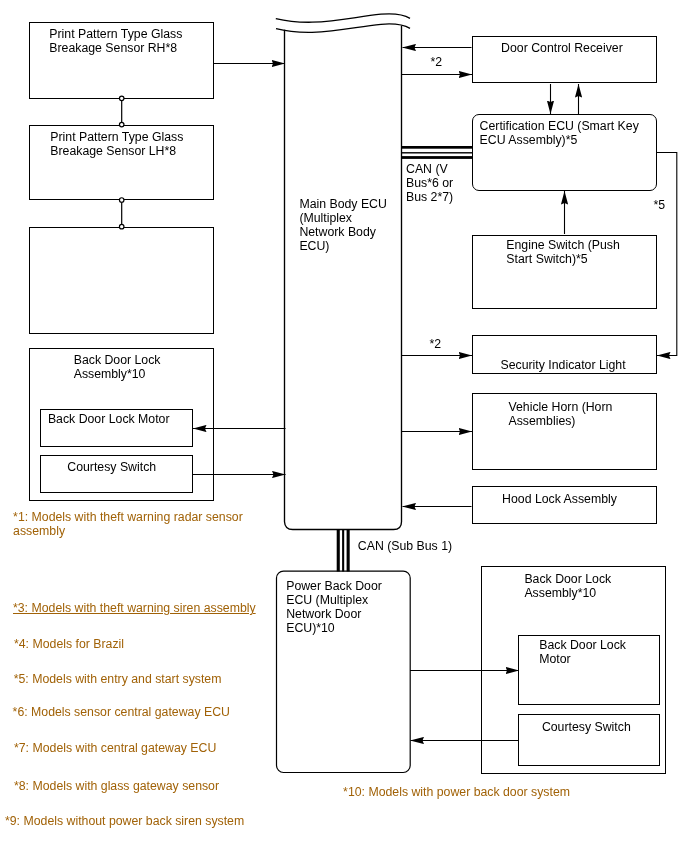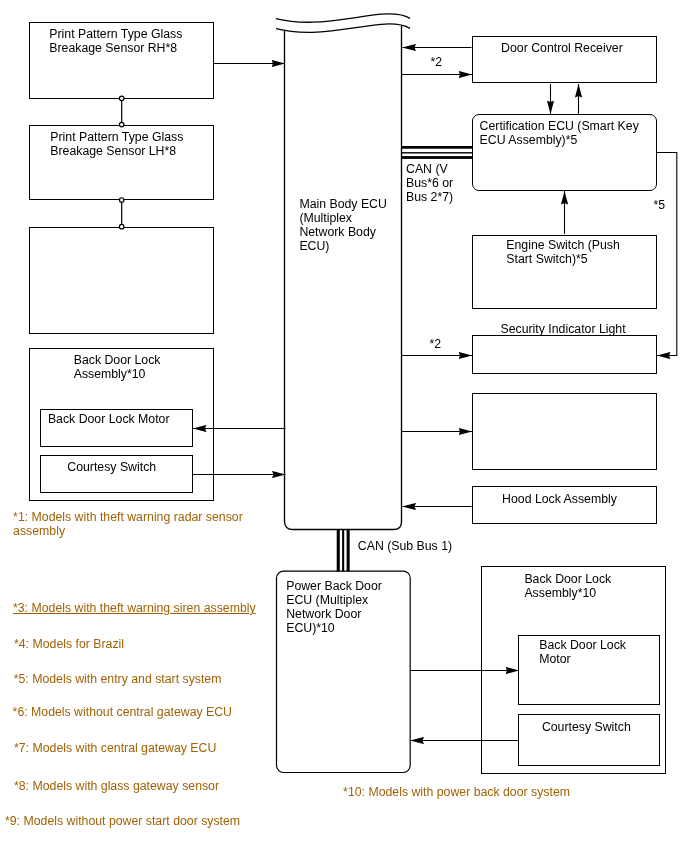--- a/index.html
+++ b/index.html
@@ -54,23 +54,25 @@
 
   <div class="box rounded" style="left:471.6px;top:114.2px;width:185.3px;height:77px;"></div>
   <div class="txt" style="left:479.6px;top:118.9px;">Certification ECU (Smart Key
 ECU Assembly)*5</div>
 
   <div class="box" style="left:471.6px;top:235.3px;width:185.3px;height:74.1px;"></div>
   <div class="txt" style="left:506.3px;top:237.9px;">Engine Switch (Push
 Start Switch)*5</div>
 
   <div class="box" style="left:471.6px;top:335.3px;width:185.3px;height:38.7px;"></div>
-  <div class="txt" style="left:500.5px;top:322px;">Security Indicator Light</div>
+  <div class="txt" style="left:500.5px;top:358px;">Security Indicator Light</div>
 
   <div class="box" style="left:471.6px;top:393.3px;width:185.3px;height:76.5px;"></div>
+  <div class="txt" style="left:508.5px;top:399.8px;">Vehicle Horn (Horn
+Assemblies)</div>
 
   <div class="box" style="left:471.6px;top:486.4px;width:185.3px;height:37.2px;"></div>
   <div class="txt" style="left:502.1px;top:491.8px;">Hood Lock Assembly</div>
 
   <div class="txt" style="left:286.2px;top:578.8px;">Power Back Door
 ECU (Multiplex
 Network Door
 ECU)*10</div>
 
   <div class="box" style="left:481.4px;top:566.3px;width:184.8px;height:207.8px;"></div>
@@ -90,24 +92,24 @@
   <div class="txt" style="left:357.8px;top:538.9px;">CAN (Sub Bus 1)</div>
   <div class="txt" style="left:430.5px;top:55px;">*2</div>
   <div class="txt" style="left:653.5px;top:198px;">*5</div>
   <div class="txt" style="left:429.5px;top:337px;">*2</div>
 
   <div class="note" style="left:13.1px;top:509.8px;">*1: Models with theft warning radar sensor
 assembly</div>
   <div class="note" style="left:13px;top:601.3px;text-decoration:underline;">*3: Models with theft warning siren assembly</div>
   <div class="note" style="left:14px;top:636.7px;">*4: Models for Brazil</div>
   <div class="note" style="left:13.7px;top:671.7px;">*5: Models with entry and start system</div>
-  <div class="note" style="left:12.6px;top:704.5px;">*6: Models without central gateway ECU</div>
+  <div class="note" style="left:12.6px;top:704.5px;">*6: Models sensor central gateway ECU</div>
   <div class="note" style="left:14px;top:741.3px;">*7: Models with central gateway ECU</div>
   <div class="note" style="left:14px;top:778.8px;">*8: Models with glass gateway sensor</div>
-  <div class="note" style="left:5px;top:813.7px;">*9: Models without power start door system</div>
+  <div class="note" style="left:5px;top:813.7px;">*9: Models without power back siren system</div>
   <div class="note" style="left:343.1px;top:784.7px;">*10: Models with power back door system</div>
 
   <svg id="wires" width="688" height="852" viewBox="0 0 688 852">
     <defs>
       <marker id="ar" viewBox="0 0 13.5 7.2" refX="13.5" refY="3.6" markerWidth="13.5" markerHeight="7.2" markerUnits="userSpaceOnUse" orient="auto">
         <path d="M0,0 L13.5,3.6 L0,7.2 L1.5,3.6 Z" fill="#000"></path>
       </marker>
     </defs>
     <g stroke="#000" stroke-width="1.35" fill="none">
 

